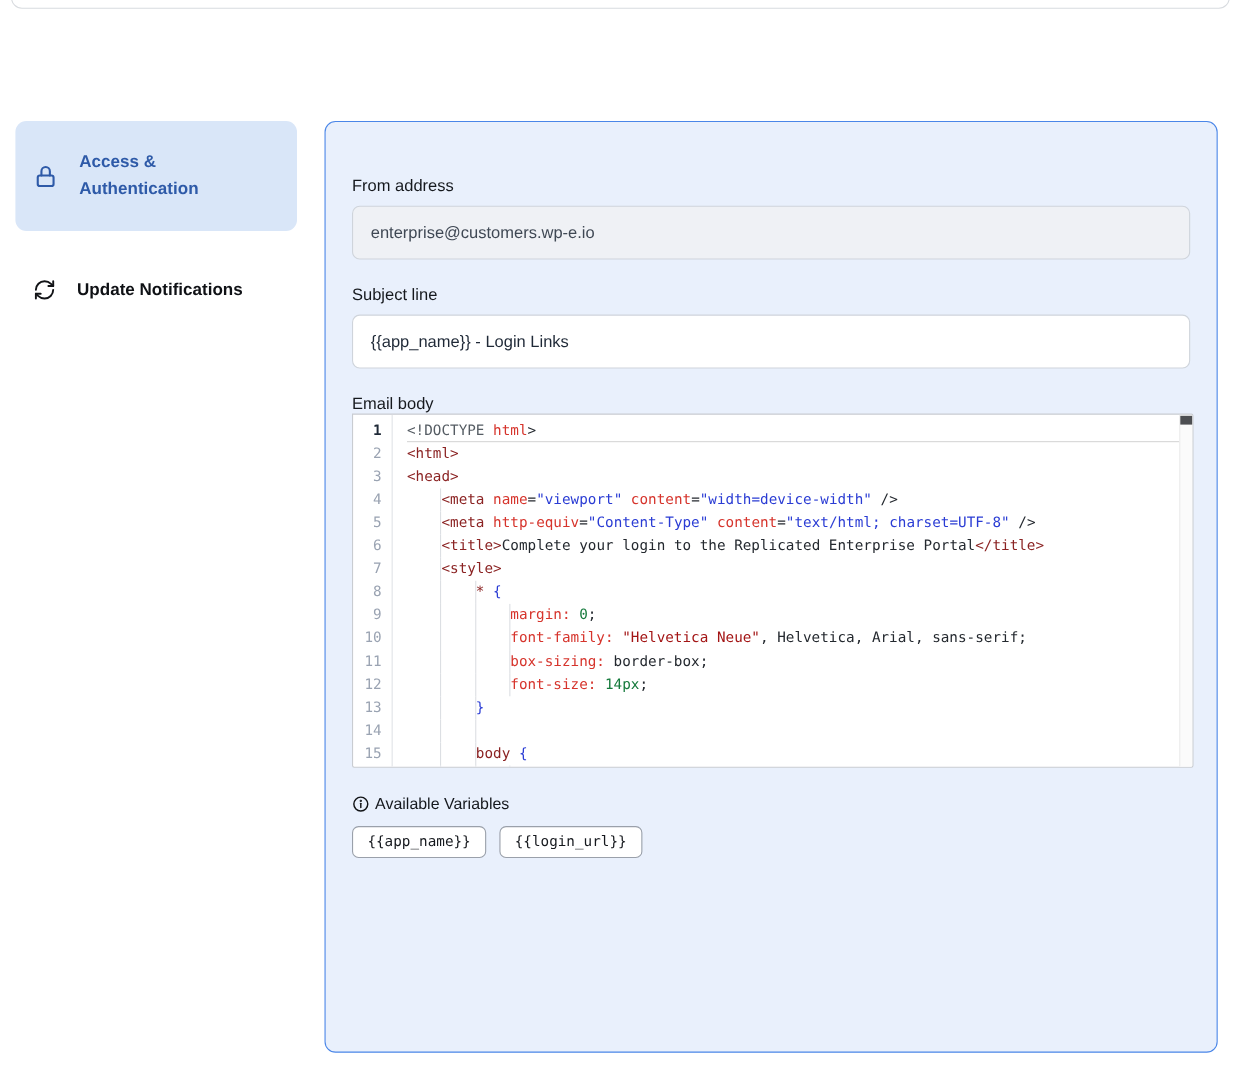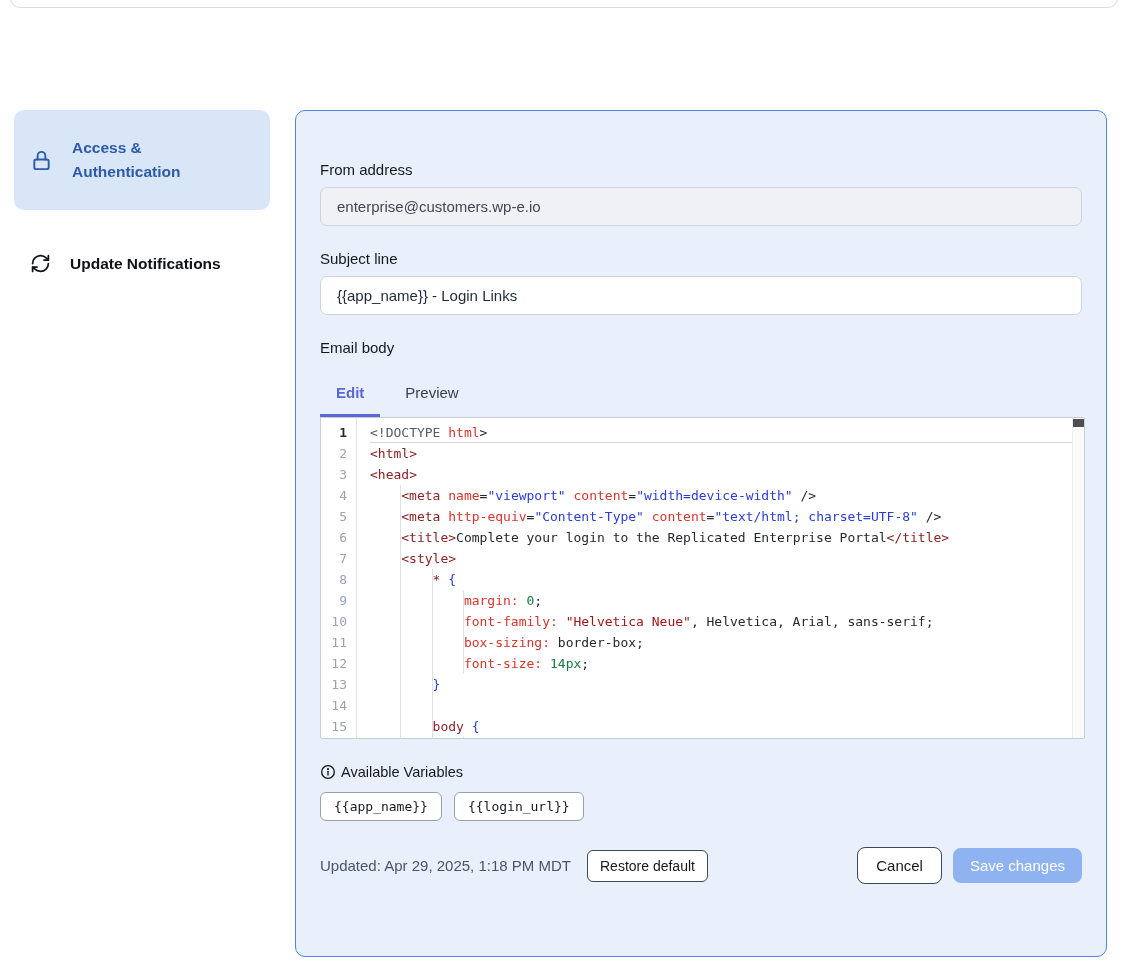--- a/index.html
+++ b/index.html
@@ -31,21 +31,21 @@
     border-radius:10px; padding:26px 24px 20px 24px; }
 
   .panel-head { display:flex; align-items:flex-start; gap:14px; }
   .panel-head .head-icon { margin-top:12px; display:flex; }
   .panel-head .titles { flex:1; }
   .panel-title { font-size:17px; font-weight:700; color:#1f2937; }
   .panel-sub { margin-top:5px; font-size:15px; color:#6b7280; }
   .chevron-btn { margin-top:10px; background:none; border:none; cursor:pointer; display:flex; padding:4px; }
 
   .field-label { margin-top:24px; font-size:15px; color:#15181d; }
-  .text-input { margin-top:9px; width:100%; height:39px; border:1px solid #cfd4db; border-radius:7px;
+  .text-input { margin-top:9px; width:100%; height:49px; border:1px solid #cfd4db; border-radius:7px;
     padding:0 16px; font-size:15px; font-family:"Liberation Sans","DejaVu Sans",sans-serif;
     background:#fff; color:#1f2937; }
   .text-input.muted { background:#eff1f5; color:#3f4854; }
 
   
   .tabs { margin-top:19px; display:flex; gap:9px; }
   .tab { padding:9px 16px 13px 16px; font-size:15px; color:#374151; background:none; border:none;
     border-bottom:3px solid transparent; cursor:pointer; font-family:inherit; }
   .tab.active { color:var(--tab-active,#5a67d8); font-weight:700; border-bottom-color:var(--tab-active,#5a67d8); }
 
@@ -124,24 +124,20 @@
 
 
     <div class="field-label">From address</div>
     <input class="text-input muted" type="text" value="enterprise@customers.wp-e.io" style="">
 
     <div class="field-label">Subject line</div>
     <input class="text-input" type="text" value="{{app_name}} - Login Links" style="">
 
     <div class="field-label">Email body</div>
 
-    <div class="tabs">
-      <button class="tab active">Edit</button>
-      <button class="tab">Preview</button>
-    </div>
 
     <div class="editor">
       <div class="gutter" id="gutter">
           <div class="gutter-num active">1</div>
           <div class="gutter-num">2</div>
           <div class="gutter-num">3</div>
           <div class="gutter-num">4</div>
           <div class="gutter-num">5</div>
           <div class="gutter-num">6</div>
           <div class="gutter-num">7</div>
@@ -186,21 +182,15 @@
           <circle cx="12" cy="7.6" r="0.6" fill="#121417"></circle>
         </svg>
       </span>
       <span class="vars-label">Available Variables</span>
     </div>
     <div class="chips">
       <button class="chip">{{app_name}}</button>
       <button class="chip">{{login_url}}</button>
     </div>
 
-    <div class="panel-footer">
-      <span class="updated">Updated: Apr 29, 2025, 1:18 PM MDT</span>
-      <button class="btn btn-outline-sm">Restore default</button>
-      <button class="btn btn-outline">Cancel</button>
-      <button class="btn btn-primary">Save changes</button>
-    </div>
 
   </section>
 </div>
 
 </body></html>

